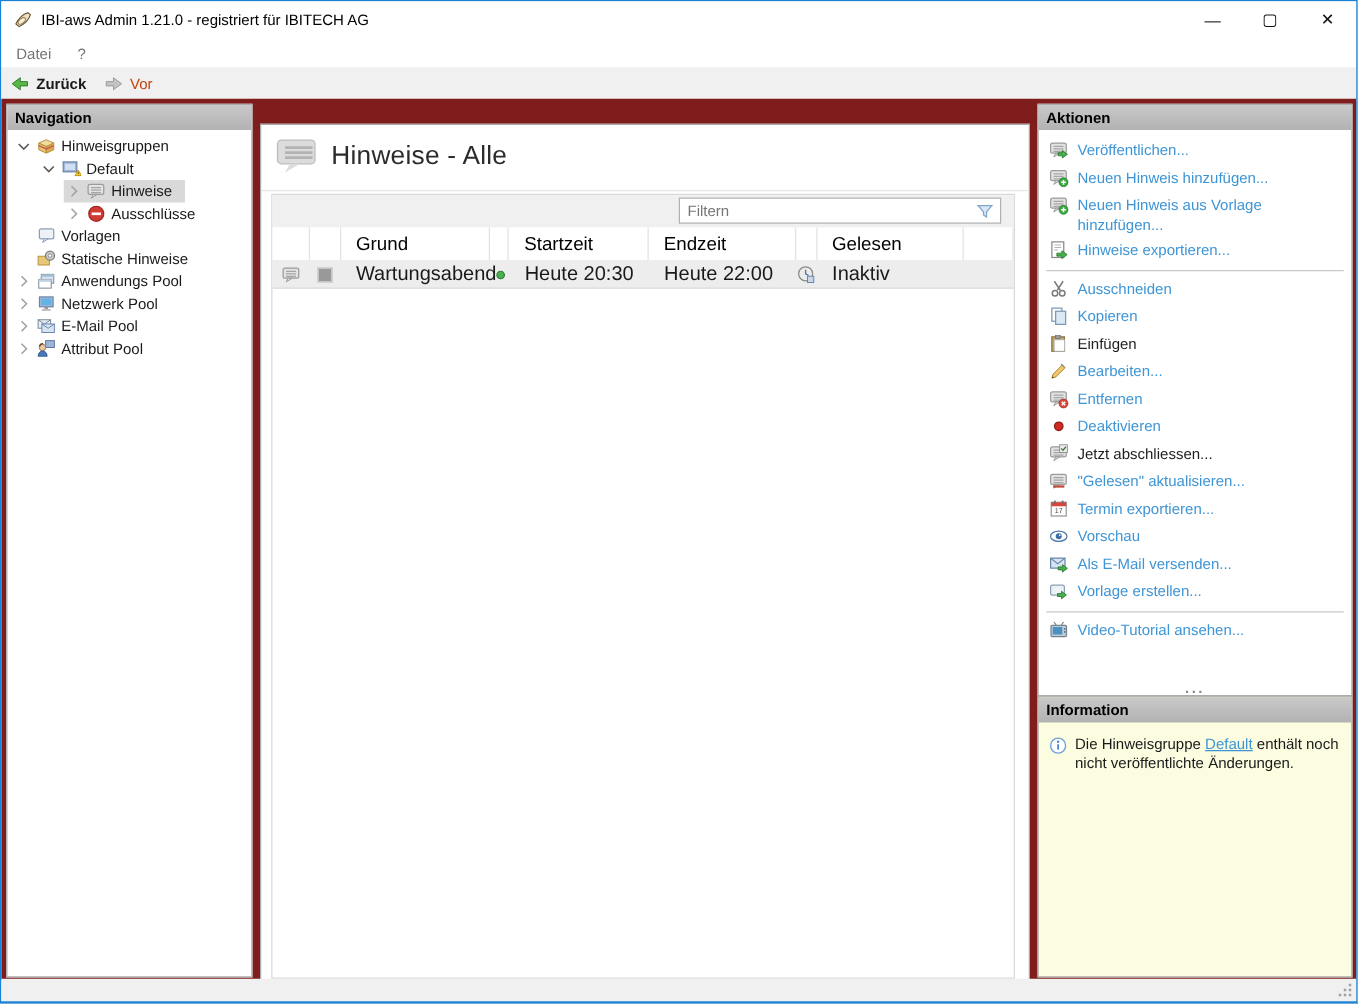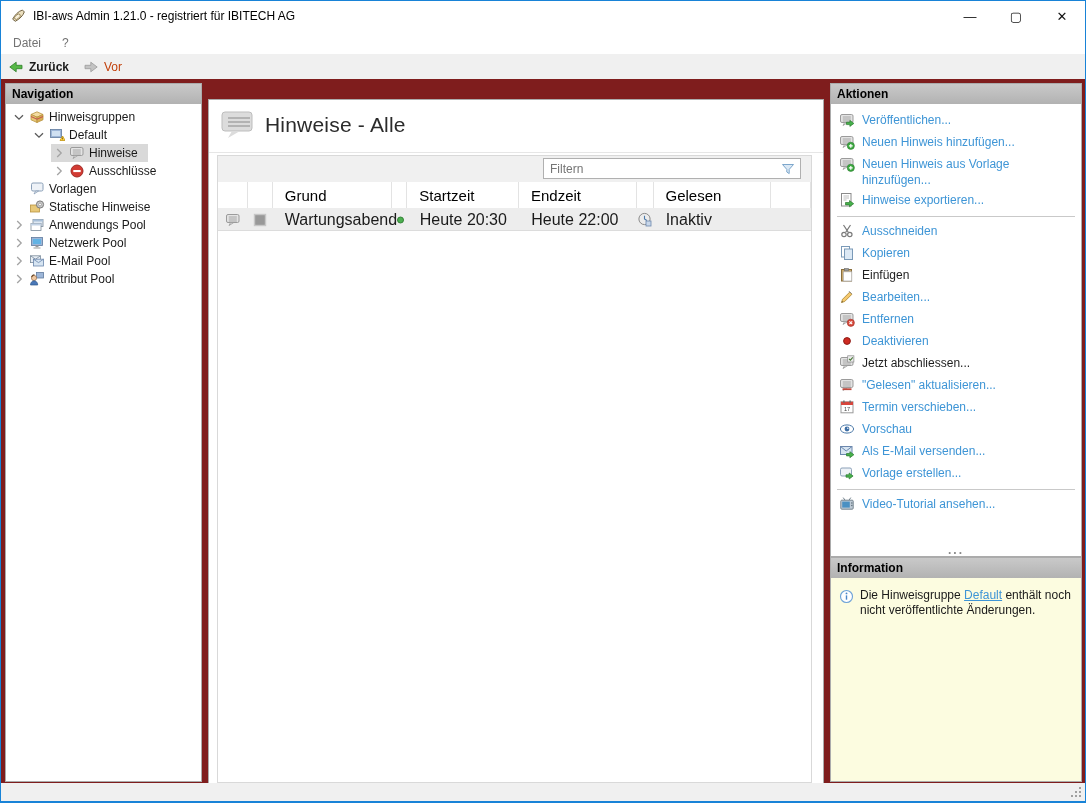--- a/index.html
+++ b/index.html
@@ -516,21 +516,21 @@
           <div class="action-item">
             <span class="aicon">
               <svg viewBox="0 0 16 16">
                 <rect x="2" y="2.8" width="12" height="11" fill="#fff" stroke="#9a9a9a"></rect>
                 <rect x="2" y="2.8" width="12" height="3.2" fill="#d8453c"></rect>
                 <rect x="4.2" y="1.5" width="1.4" height="2.4" fill="#6b6b6b"></rect>
                 <rect x="10.4" y="1.5" width="1.4" height="2.4" fill="#6b6b6b"></rect>
                 <text x="8" y="11.8" font-size="5.6" text-anchor="middle" fill="#444" font-family="sans-serif">17</text>
               </svg>
             </span>
-            <span class="albl">Termin verschieben...</span>
+            <span class="albl">Termin exportieren...</span>
           </div>
           <div class="action-item">
             <span class="aicon">
               <svg viewBox="0 0 16 16">
                 <ellipse cx="8" cy="8" rx="6.6" ry="4.1" fill="#fff" stroke="#4a78a8"></ellipse>
                 <circle cx="8" cy="8" r="2.4" fill="#3d6ea5"></circle>
                 <circle cx="8.8" cy="7.2" r="0.7" fill="#fff"></circle>
               </svg>
             </span>
             <span class="albl">Vorschau</span>

